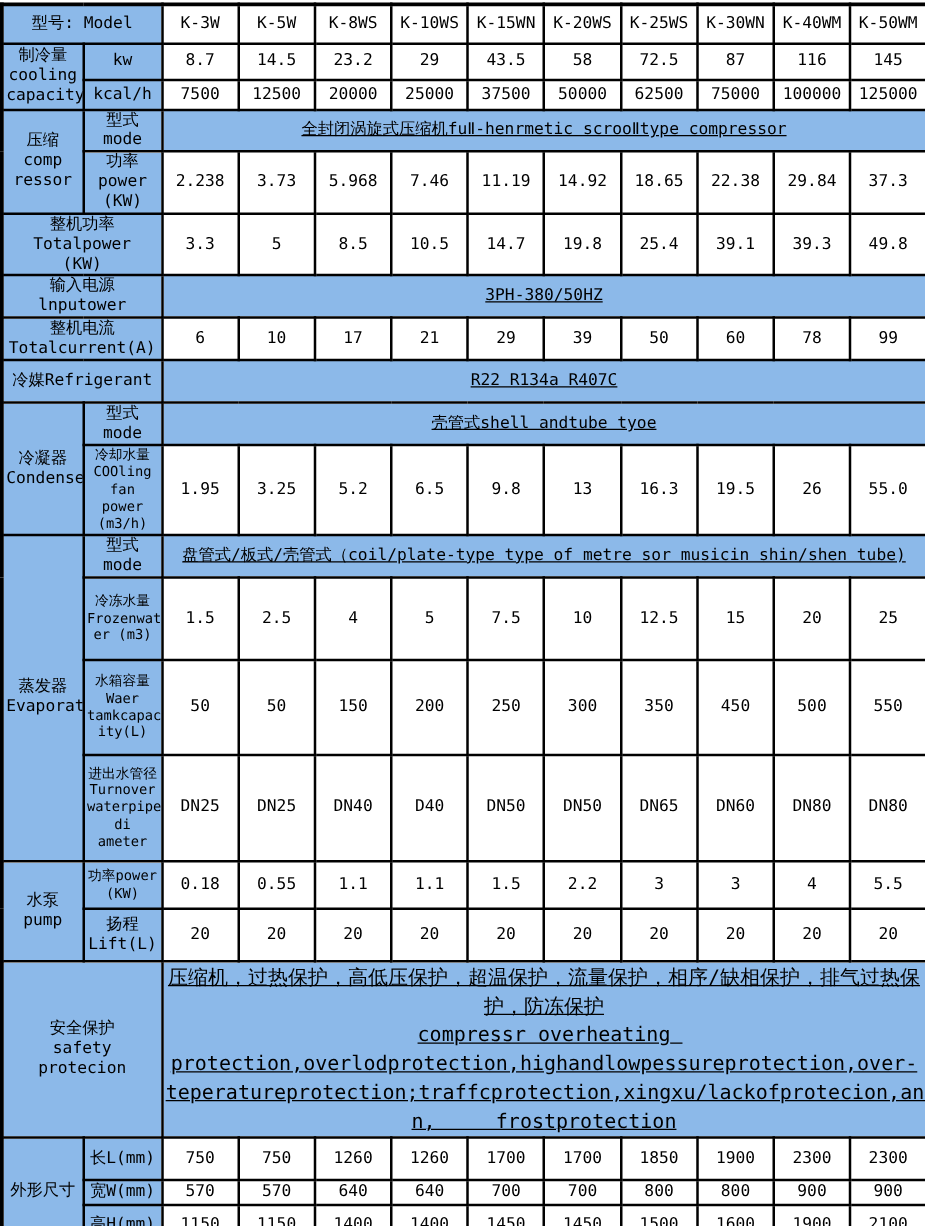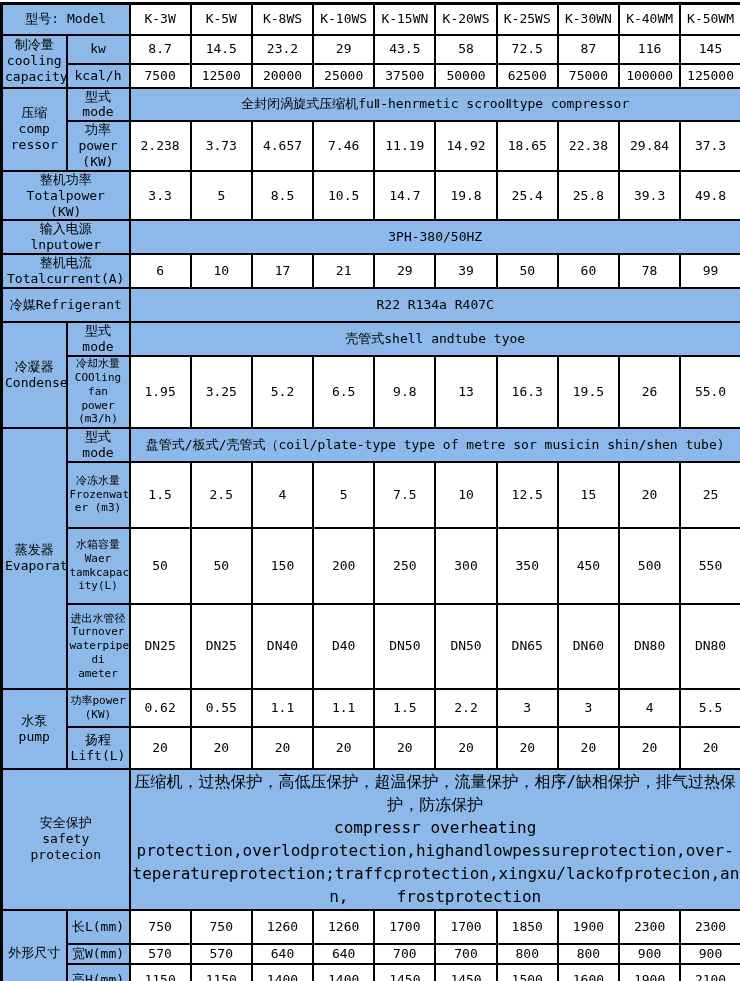--- a/index.html
+++ b/index.html
@@ -18,21 +18,21 @@
     width:740px;table-layout:fixed;border-collapse:collapse;
     border:3px solid var(--border);margin-top:2px;
   }
   th,td{
     border:2px solid var(--border);
     text-align:center;vertical-align:middle;
     padding:0 2px;font-weight:normal;
     font-size:13px;line-height:1.22;overflow:hidden;
   }
   .lb{background:var(--blue);white-space:pre-line;text-align:center;}
-  .merged{background:var(--blue);}
+  .merged{background:var(--blue);text-decoration:underline;}
   .v{background:#ffffff;}
   .small{font-size:11px;line-height:1.25;}
   .safety{font-size:16px;line-height:1.45;white-space:pre-wrap;}
   .notes{padding:6px 0 0 2px;}
 </style>
 </head>
 <body>
 
 <table>
   <colgroup>
@@ -91,42 +91,42 @@
 ressor</td>
       <td class="lb">型式mode</td>
       <td class="merged" colspan="10">全封闭涡旋式压缩机fuⅡ-henrmetic scrooⅡtype compressor</td>
     </tr>
     <tr style="height:46px">
       <td class="lb">功率
 power
 (KW)</td>
     <td class="v">2.238</td>
         <td class="v">3.73</td>
-        <td class="v">4.657</td>
+        <td class="v">5.968</td>
         <td class="v">7.46</td>
         <td class="v">11.19</td>
         <td class="v">14.92</td>
         <td class="v">18.65</td>
         <td class="v">22.38</td>
         <td class="v">29.84</td>
         <td class="v">37.3</td>
       </tr>
 
     <tr style="height:49px">
       <td class="lb" colspan="2">整机功率
 Totalpower
 (KW)</td>
     <td class="v">3.3</td>
         <td class="v">5</td>
         <td class="v">8.5</td>
         <td class="v">10.5</td>
         <td class="v">14.7</td>
         <td class="v">19.8</td>
         <td class="v">25.4</td>
-        <td class="v">25.8</td>
+        <td class="v">39.1</td>
         <td class="v">39.3</td>
         <td class="v">49.8</td>
       </tr>
 
     <tr style="height:25px">
       <td class="lb" colspan="2">输入电源lnputower</td>
       <td class="merged" colspan="10">3PH-380/50HZ</td>
     </tr>
 
     <tr style="height:34px">
@@ -224,21 +224,21 @@
         <td class="v">DN60</td>
         <td class="v">DN80</td>
         <td class="v">DN80</td>
       </tr>
 
     <tr style="height:38px">
       <td class="lb" rowspan="2">水泵
 pump</td>
       <td class="lb small">功率power
 (KW)</td>
-    <td class="v">0.62</td>
+    <td class="v">0.18</td>
         <td class="v">0.55</td>
         <td class="v">1.1</td>
         <td class="v">1.1</td>
         <td class="v">1.5</td>
         <td class="v">2.2</td>
         <td class="v">3</td>
         <td class="v">3</td>
         <td class="v">4</td>
         <td class="v">5.5</td>
       </tr>

